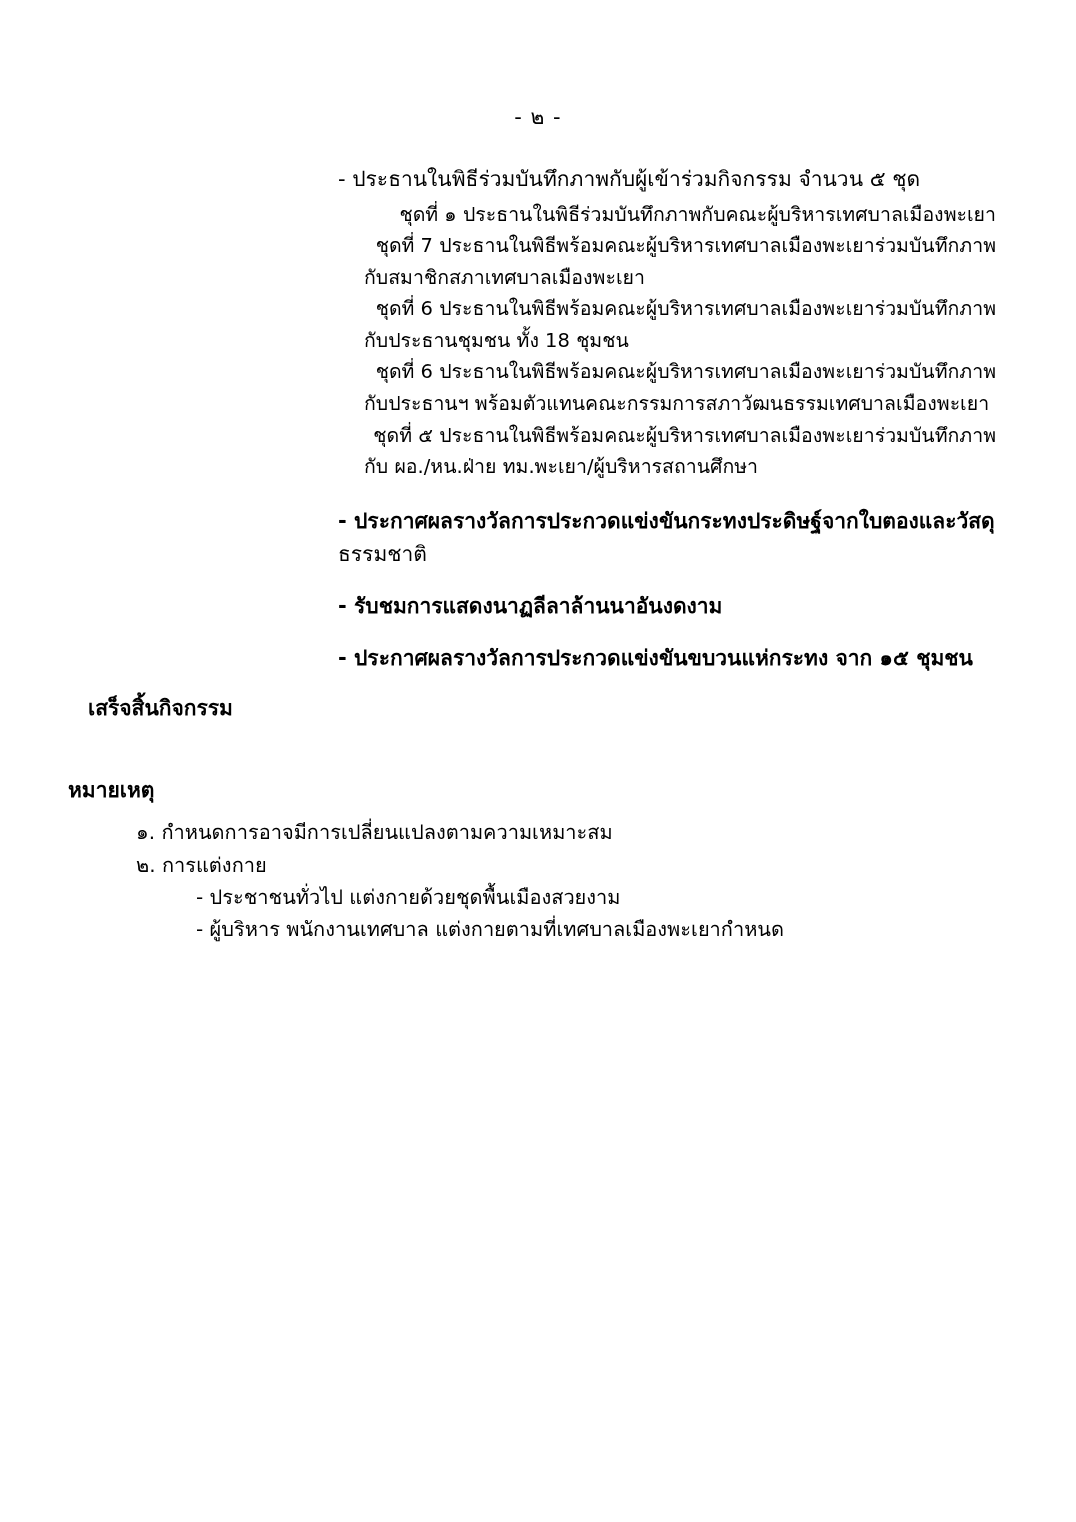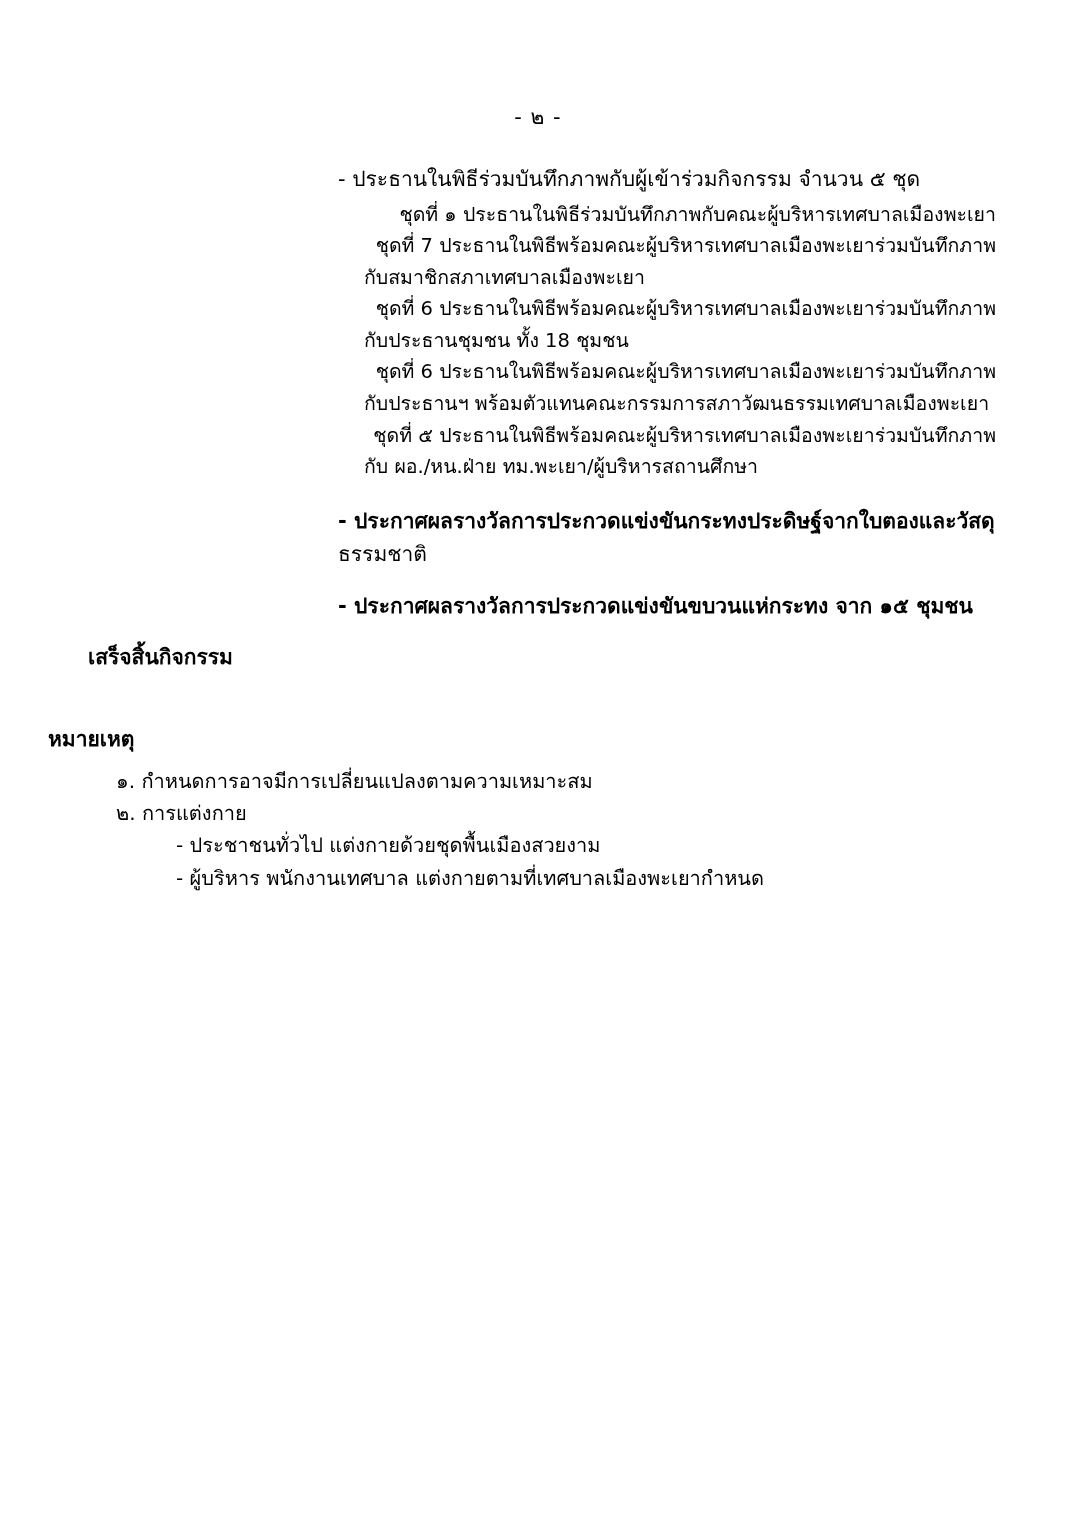--- a/index.html
+++ b/index.html
@@ -79,21 +79,21 @@
   .spaced-item.tight {
     margin-top: 18px;
   }
   .final-row {
     display: flex;
     align-items: flex-start;
     margin-top: 16px;
   }
   .notes {
     margin-top: 48px;
-    padding-left: 48px;
+    padding-left: 68px;
   }
   .notes-title {
     font-size: 21px;
     font-weight: bold;
     margin: 0 0 10px 0;
   }
   .note-line {
     font-size: 20px;
     line-height: 1.62;
     margin: 0;
@@ -131,20 +131,21 @@
         <p class="sub-item">ชุดที่ 6 ประธานในพิธีพร้อมคณะผู้บริหารเทศบาลเมืองพะเยาร่วมบันทึกภาพ</p>
         <p class="sub-cont">กับประธานฯ พร้อมตัวแทนคณะกรรมการสภาวัฒนธรรมเทศบาลเมืองพะเยา</p>
 
         <p class="sub-item">ชุดที่ ๕ ประธานในพิธีพร้อมคณะผู้บริหารเทศบาลเมืองพะเยาร่วมบันทึกภาพ</p>
         <p class="sub-cont">กับ ผอ./หน.ฝ่าย ทม.พะเยา/ผู้บริหารสถานศึกษา</p>
 
         <p class="spaced-item">- ประกาศผลรางวัลการประกวดแข่งขันกระทงประดิษฐ์จากใบตองและวัสดุ</p>
         <p class="lead-item">ธรรมชาติ</p>
 
 
+        <p class="spaced-item tight">- รับชมการแสดงนาฏลีลาล้านนาอันงดงาม</p>
 
         <p class="spaced-item tight">- ประกาศผลรางวัลการประกวดแข่งขันขบวนแห่กระทง จาก ๑๕ ชุมชน</p>
       </div>
     </div>
 
     <div class="final-row">
       <div class="desc-col bold">เสร็จสิ้นกิจกรรม</div>
     </div>
 
   </div>

